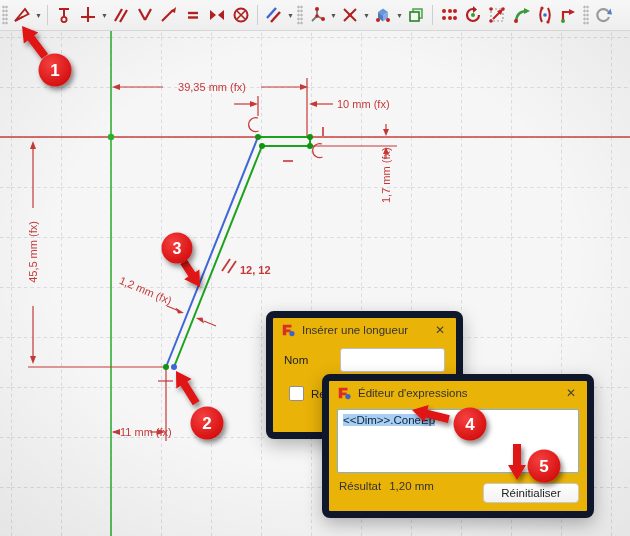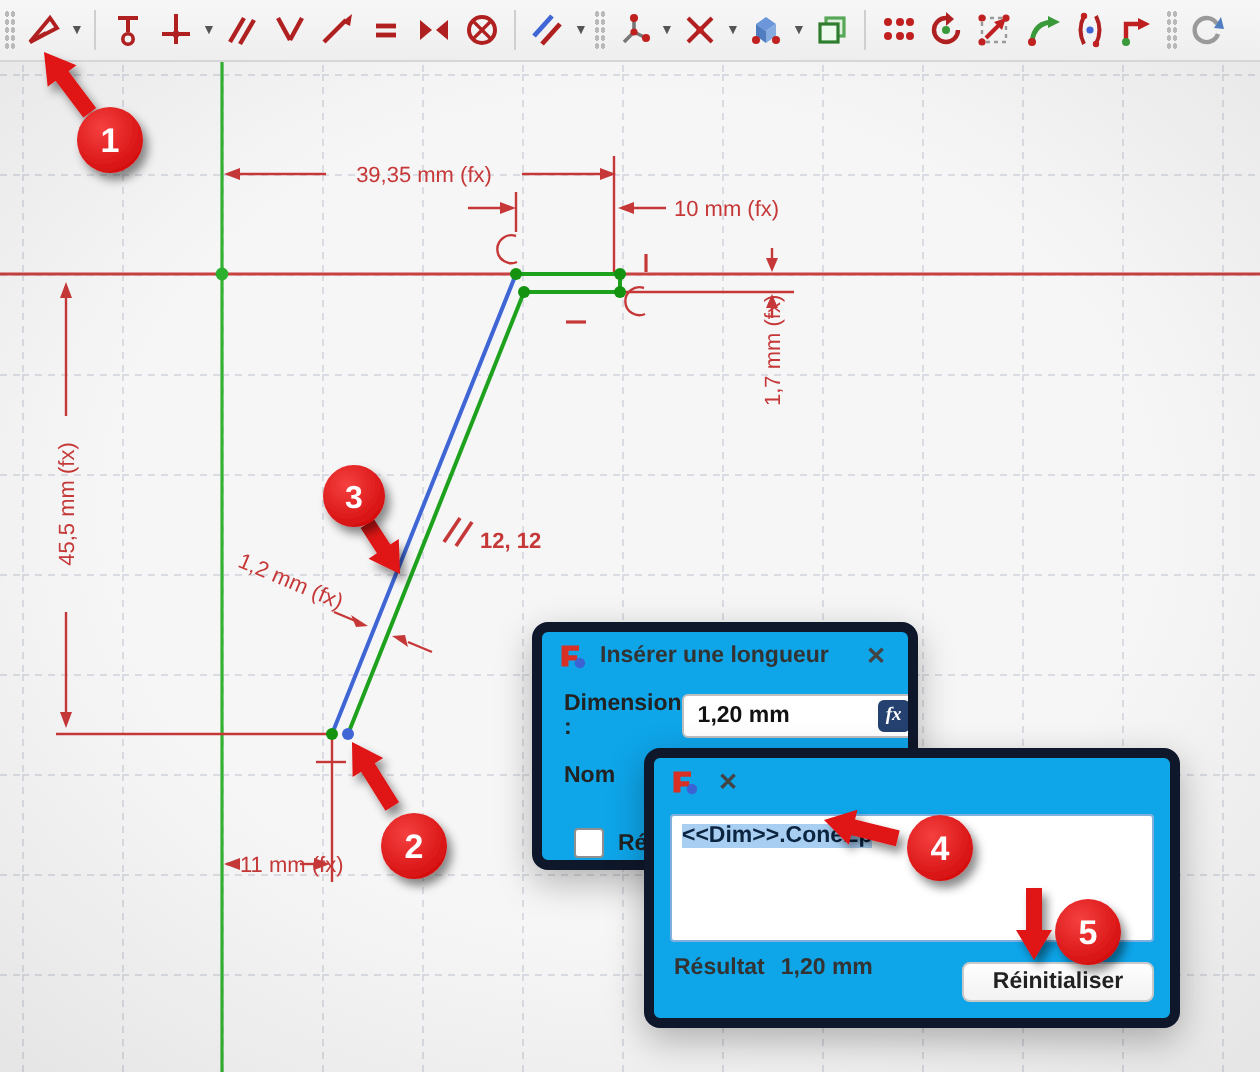--- a/index.html
+++ b/index.html
@@ -25,22 +25,22 @@
   .tbdd{width:9px;height:26px;display:flex;align-items:center;justify-content:center;
     font-size:7px;color:#555;flex:0 0 auto;}
   
   .canvas-svg{position:absolute;left:0;top:0;z-index:1;}
   .vignette{position:absolute;left:0;top:30px;width:630px;height:506px;z-index:2;
     pointer-events:none;
     background:radial-gradient(ellipse 75% 75% at 50% 45%, rgba(0,0,0,0) 55%, rgba(0,0,0,0.07) 100%);}
   .dimtext{fill:#c63838;font-size:11px;font-family:"Liberation Sans",sans-serif;}
   
   .dialog{
-    position:absolute;background:#0ea5e9;border:5px solid #0f172a;border-radius:8px;
-    box-shadow:0 6px 18px rgba(0,0,0,.28);font-size:11.5px;color:#222;overflow:hidden;font-weight:bold;
+    position:absolute;background:#eab308;border:7px solid #0f172a;border-radius:8px;
+    box-shadow:0 6px 18px rgba(0,0,0,.28);font-size:11.5px;color:#222;overflow:hidden;
   }
   .dlg-title{height:24px;display:flex;align-items:center;padding:0 8px;gap:7px;}
   .dlg-title .ttext{flex:1;color:#333;font-size:11.5px;white-space:nowrap;overflow:hidden;}
   .dlg-close{width:16px;height:16px;display:flex;align-items:center;justify-content:center;
     color:#444;font-size:12px;border-radius:3px;}
   .fc-logo{width:14px;height:14px;flex:0 0 auto;}
   .row{display:flex;align-items:center;margin:6px 11px 0 11px;}
   .row .lbl{width:66px;color:#222;}
   .inputwrap{display:flex;align-items:stretch;height:22px;}
   .inputbox{width:106px;background:#fff;border:1px solid #bfbfbf;border-radius:3px 0 0 3px;
@@ -325,45 +325,36 @@
 <div class="dialog" style="left:266px;top:311px;width:183px;height:114px;z-index:10;">
   <div class="dlg-title">
     <svg class="fc-logo" viewBox="0 0 16 16">
       <path d="M2 14 V2 H12 V5 H6 V7.5 H11 V10.5 H6 V14 Z" fill="#d93025"></path>
       <circle cx="12.5" cy="12" r="3" fill="#3b63d3"></circle>
     </svg>
     <span class="ttext">Insérer une longueur</span>
     <span class="dlg-close">✕</span>
   </div>
   <div class="row">
-    <span class="lbl">Dimension :</span>
-    <span class="inputwrap">
-      <span class="inputbox">
-        <span class="val">1,20 mm</span>
-        <span class="fxbtn">fx</span>
-      </span>
-
-    </span>
-  </div>
-  <div class="row">
     <span class="lbl">Nom</span>
     <span class="nameinput"></span>
   </div>
   <div class="chkrow">
     <span class="chk"></span>
     <span>Référence</span>
   </div>
 </div>
 
 <div class="dialog" style="left:322px;top:374px;width:258px;height:130px;z-index:20;">
   <div class="dlg-title">
     <svg class="fc-logo" viewBox="0 0 16 16">
       <path d="M2 14 V2 H12 V5 H6 V7.5 H11 V10.5 H6 V14 Z" fill="#d93025"></path>
       <circle cx="12.5" cy="12" r="3" fill="#3b63d3"></circle>
     </svg>
+    <span class="ttext">Éditeur d'expressions</span>
     <span class="dlg-close">✕</span>
   </div>
   <div class="exprarea">
     <span class="sel">&lt;&lt;Dim&gt;&gt;.ConeEp</span>
   </div>
   <div class="resultrow">
     <span>Résultat</span>
     <span>1,20 mm</span>
   </div>
   <div class="btnrow">

